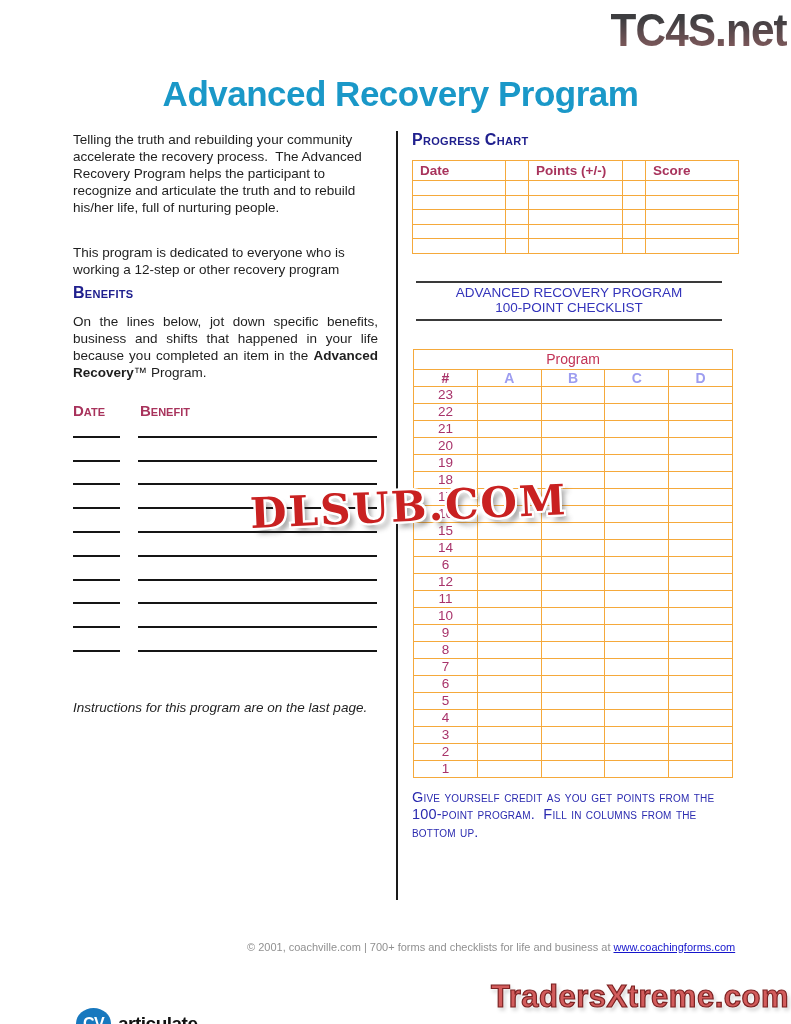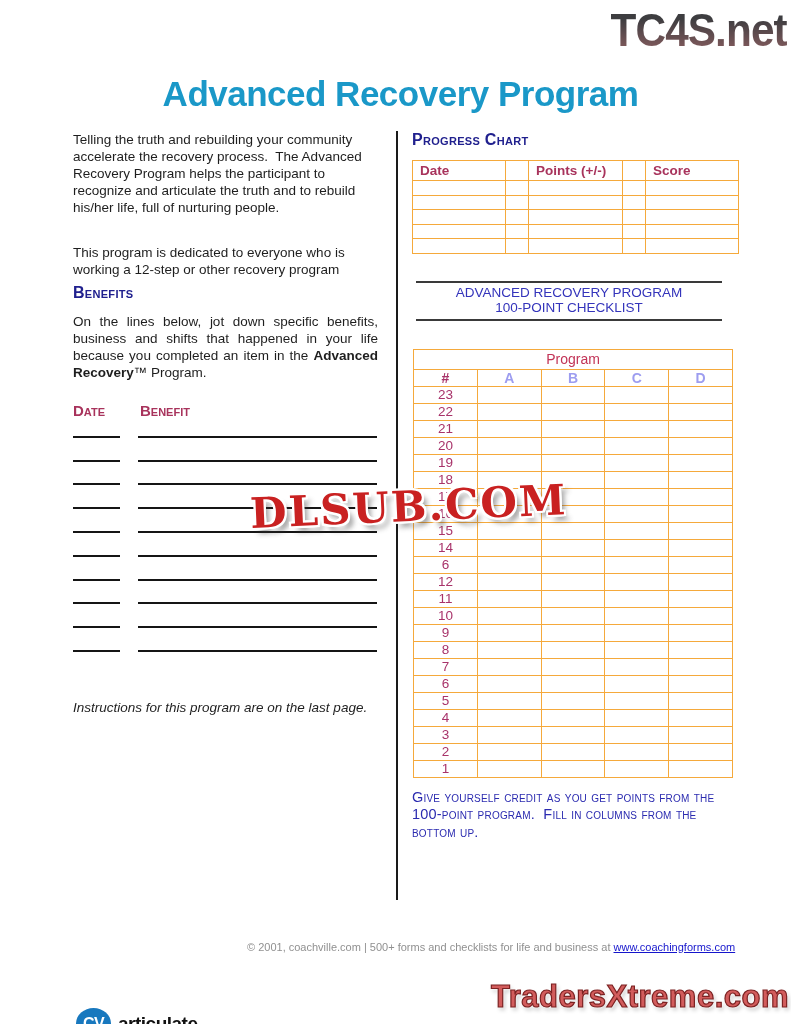--- a/index.html
+++ b/index.html
@@ -408,17 +408,17 @@
     <div class="credit-note">Give yourself credit as you get points from the 100-point program.&nbsp; Fill in columns from the bottom up.</div>
   </div>
 
   <div class="dlsub">DLSUB.COM</div>
 
   <div class="footer-logo">
     <div class="cv-circle">CV</div>
     <div class="coachville-text">articulate</div>
   </div>
 
-  <div class="copyright"><span>© 2001, coachville.com | 500+ forms and checklists for life and business at </span><a href="#">www.coachingforms.com</a></div>
+  <div class="copyright"><span>© 2001, coachville.com | 700+ forms and checklists for life and business at </span><a href="#">www.coachingforms.com</a></div>
 
   <div class="tradersxtreme">TradersXtreme.com</div>
 
 </div>
 
 </body></html>

